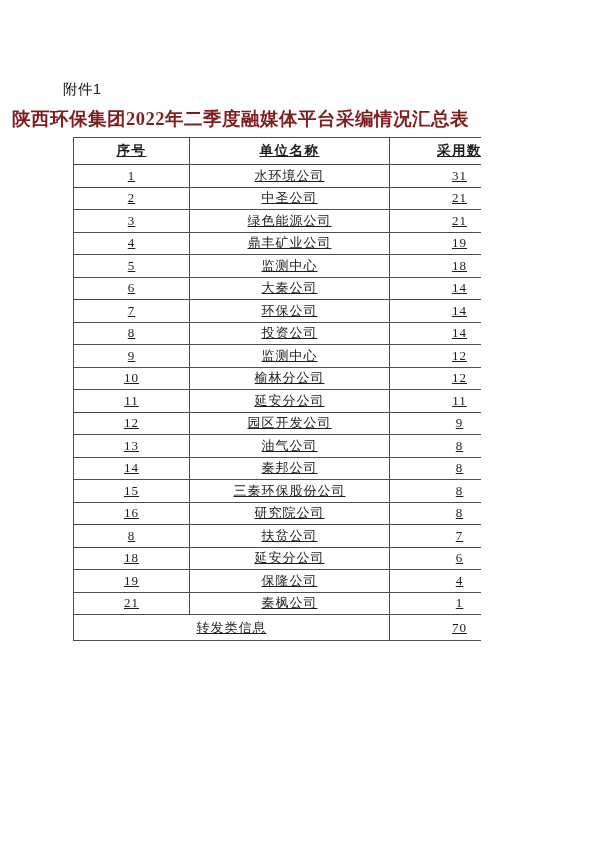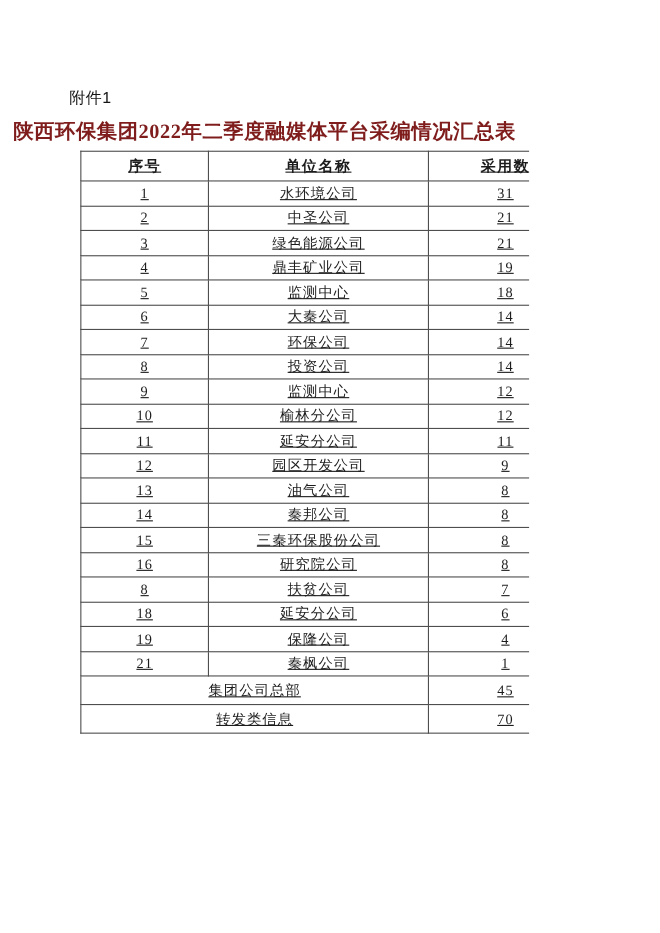--- a/index.html
+++ b/index.html
@@ -194,22 +194,18 @@
           <td>19</td>
           <td>保隆公司</td>
           <td>4</td>
         </tr>
         <tr>
           <td>21</td>
           <td>秦枫公司</td>
           <td>1</td>
         </tr>
         <tr class="summary-row">
-          <td colspan="2">集团公司总部</td>
-          <td>45</td>
-        </tr>
-        <tr class="summary-row">
           <td colspan="2">转发类信息</td>
           <td>70</td>
         </tr>
       </tbody>
   </table>
 </div>
 
 </body></html>

